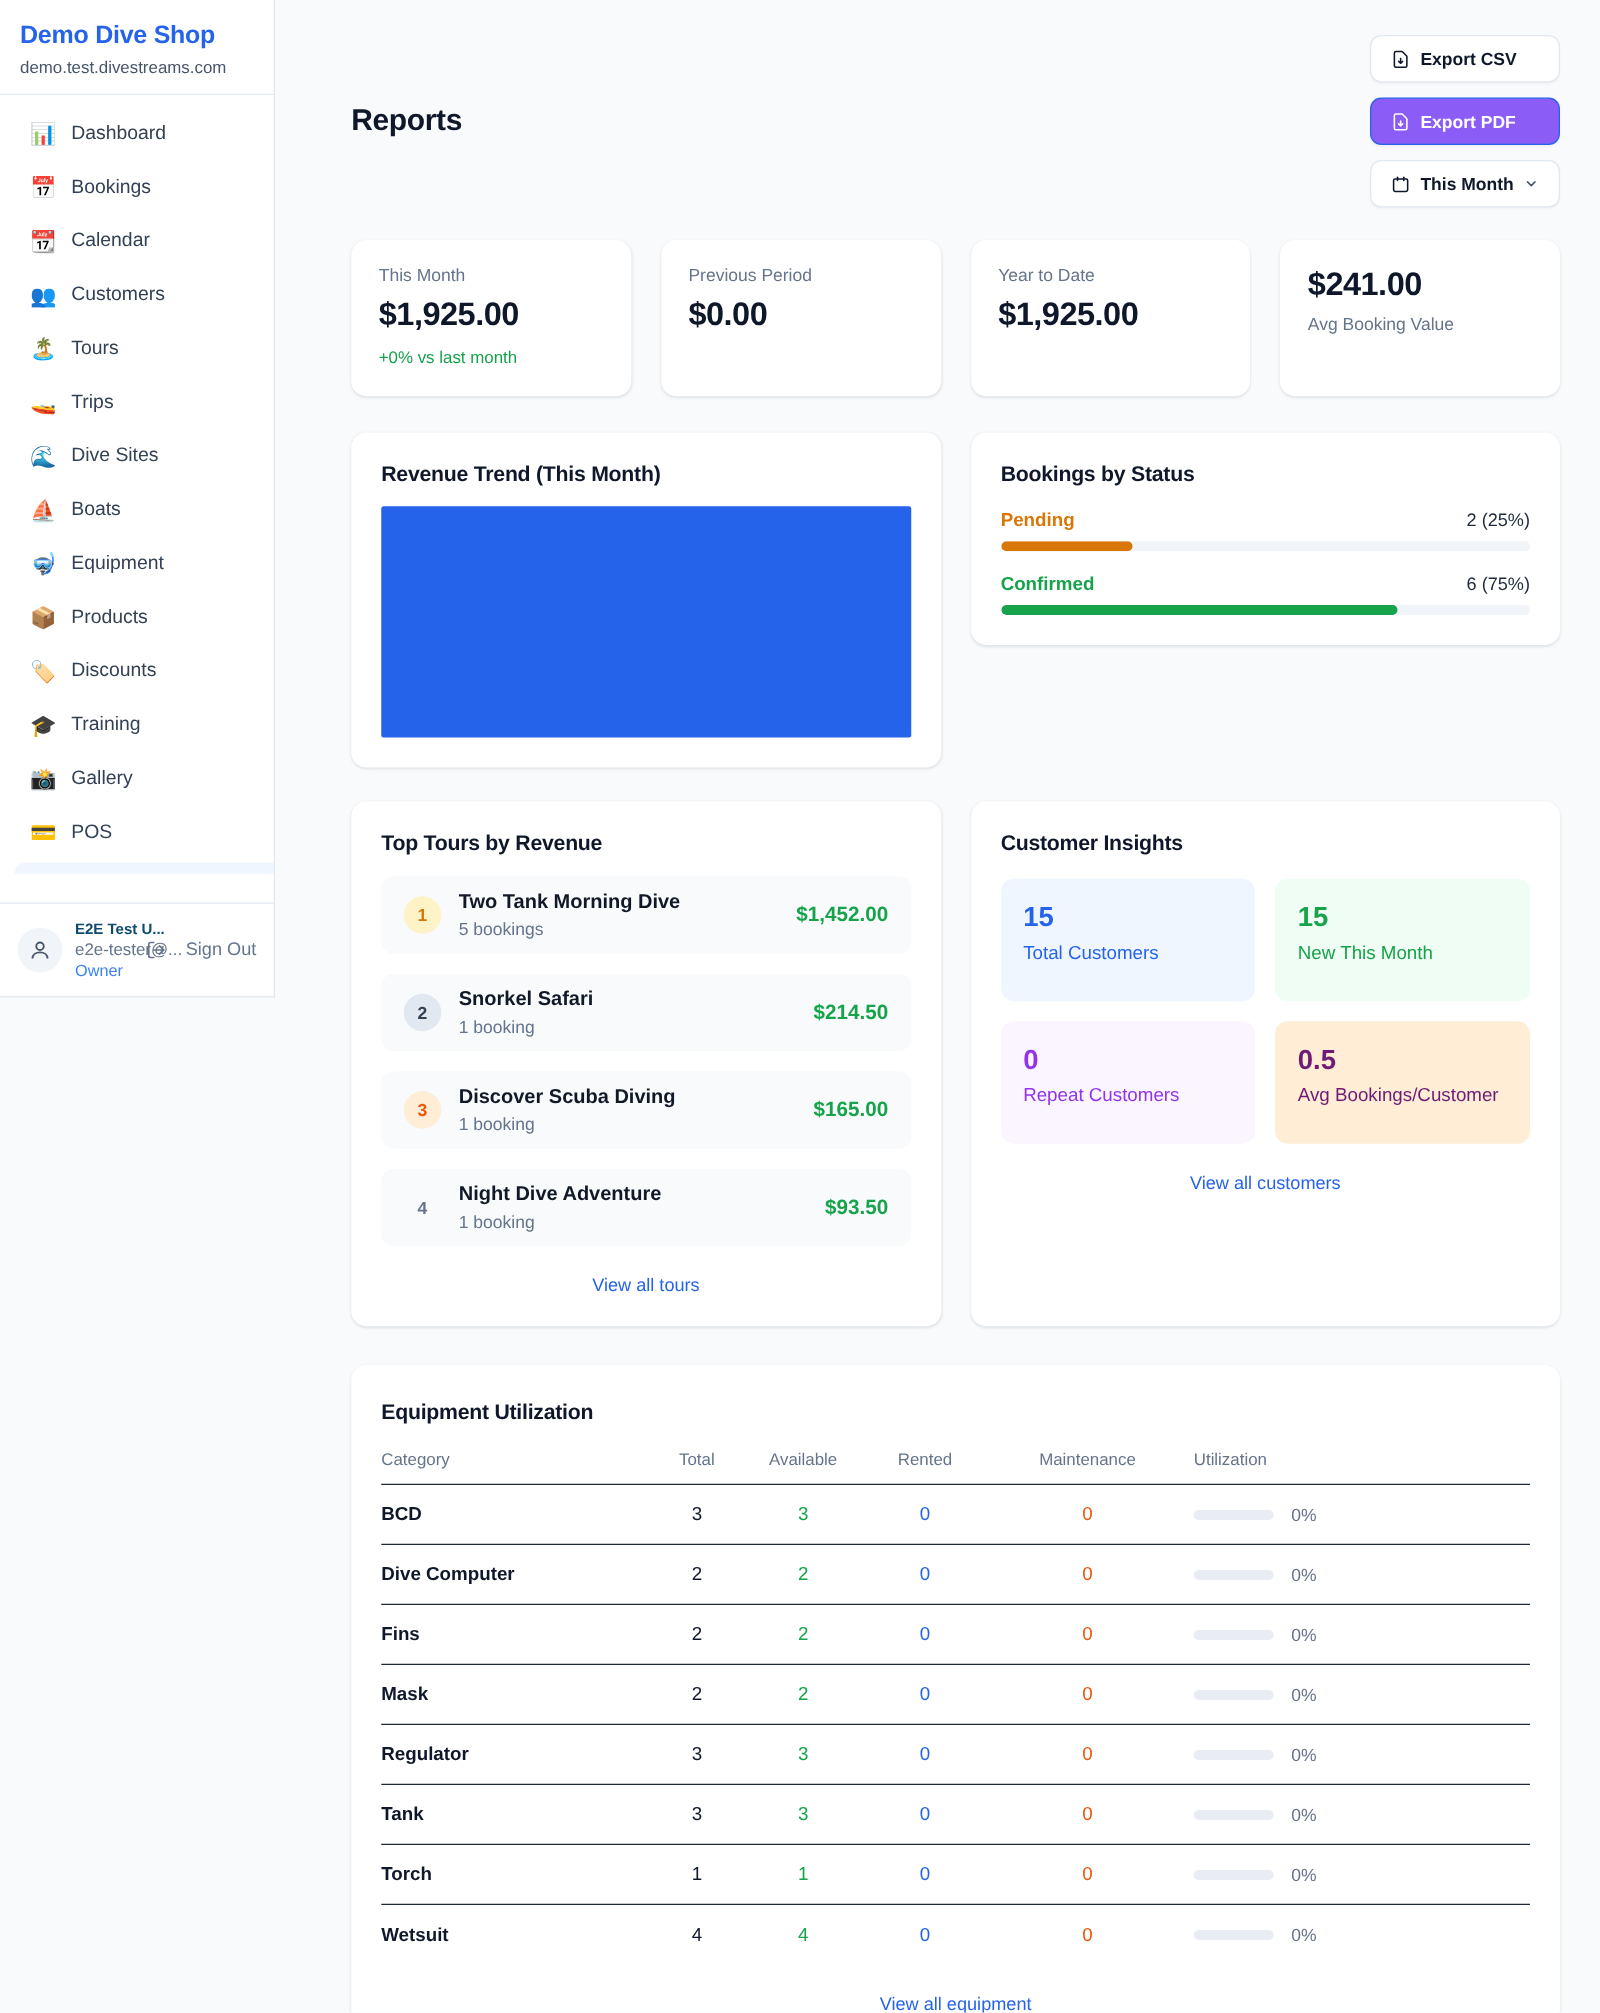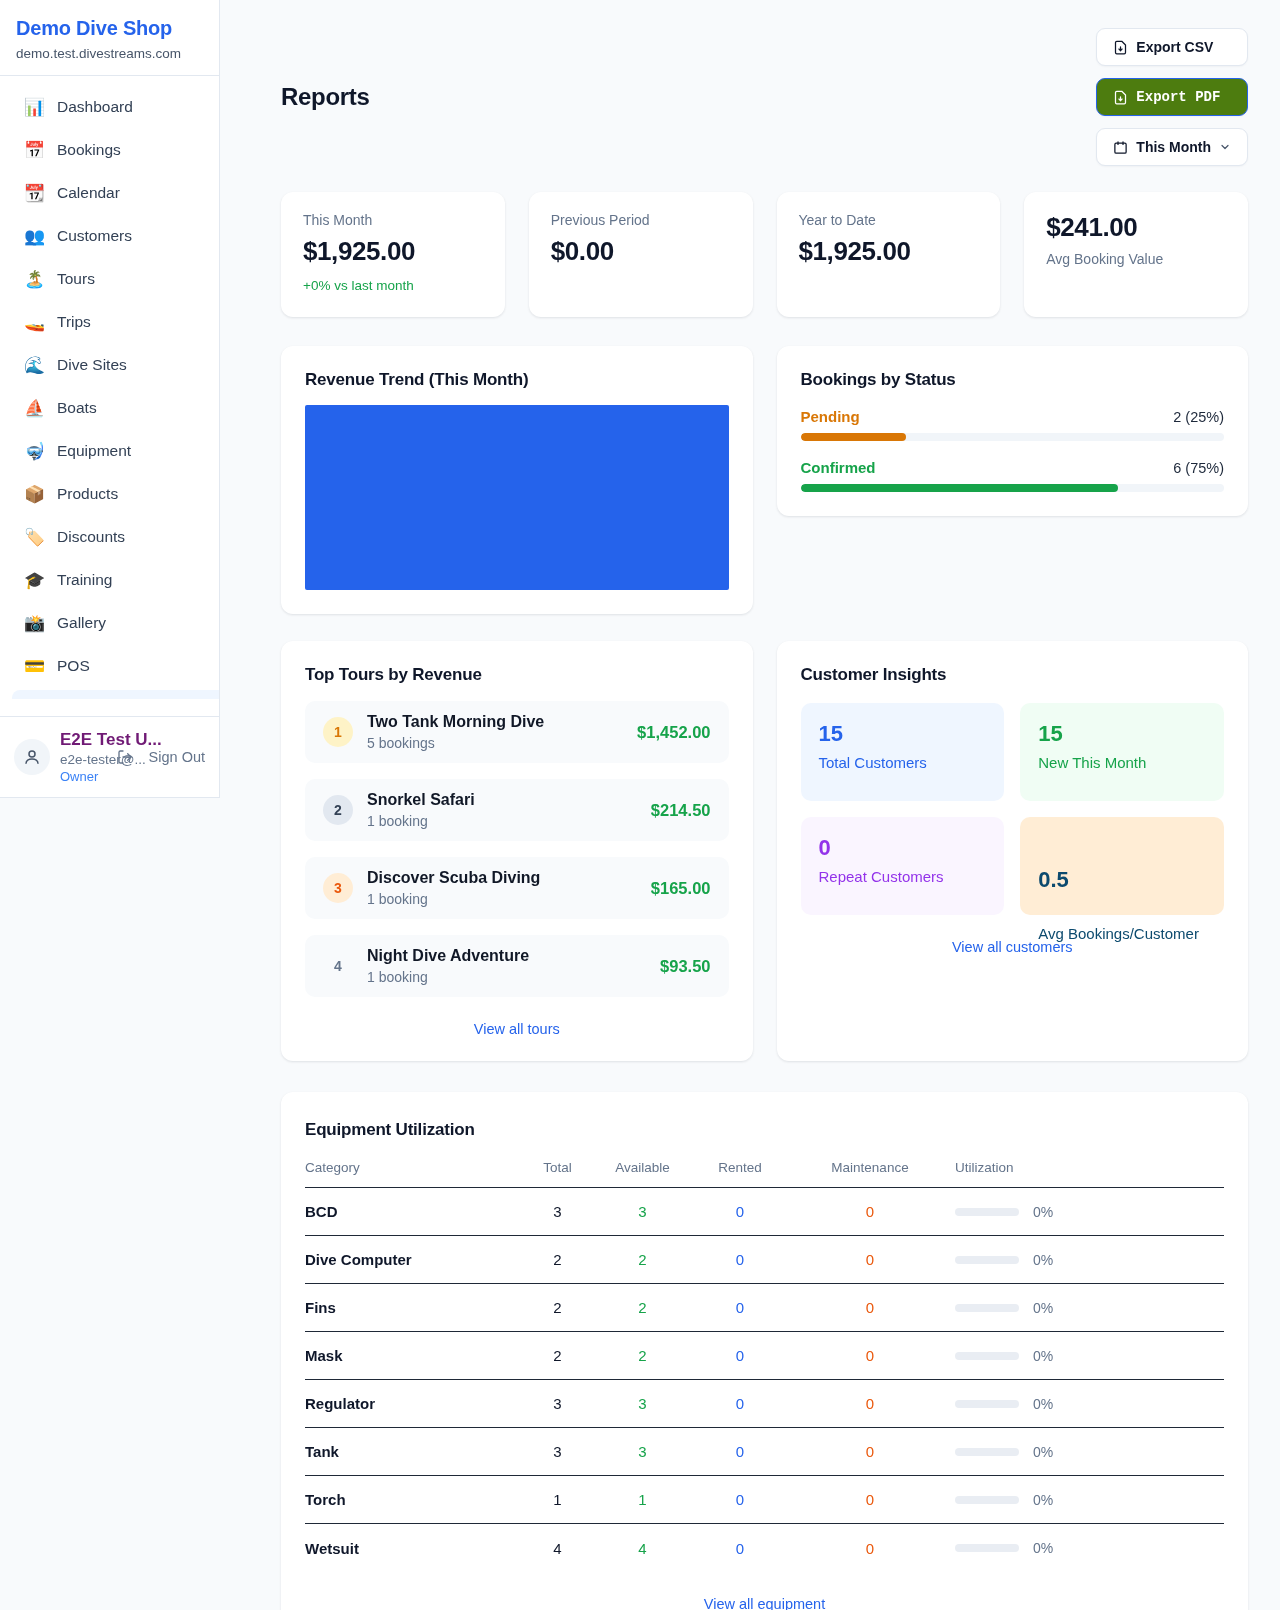--- a/index.html
+++ b/index.html
@@ -38,42 +38,42 @@
   .side-footer {
     border-top:1px solid #e2e8f0;
     padding:13px 14px; display:flex; align-items:center; gap:10px;
   }
   .avatar {
     width:36px; height:36px; border-radius:50%;
     background:#f1f5f9; display:flex; align-items:center; justify-content:center;
     flex:0 0 36px;
   }
   .user-block { min-width:0; flex:1; }
-  .user-name { font-size:17px; font-weight:700; color:#701a75; white-space:nowrap; }
+  .user-name { font-size:12px; font-weight:700; color:#0c4a6e; white-space:nowrap; }
   .user-email { font-size:13.5px; color:#64748b; margin-top:2px; white-space:nowrap; }
   .user-role { font-size:13px; color:#3b82f6; margin-top:2px; }
   .signout {
     display:flex; align-items:center; gap:16px;
     background:none; border:none; color:#64748b; font-size:14.5px;
     font-family:inherit; cursor:pointer; white-space:nowrap;
   }
 
   
   .main { margin-left:250px; padding:28px 32px 40px 31px; }
   .page-head { display:flex; align-items:center; justify-content:space-between; margin-bottom:26px; }
   .page-title { font-size:24px; font-weight:800; letter-spacing:-.3px; }
   .head-actions { display:flex; gap:12px;flex-direction:column; }
   .btn {
     display:flex; align-items:center; gap:8px;
     height:38px; padding:0 16px; border-radius:9px;
     font-size:14px; font-weight:600; font-family:inherit; cursor:pointer;
     background:#fff; border:1px solid #e2e8f0; color:#0f172a;
     box-shadow:0 1px 2px rgba(16,24,40,.04);
   }
-  .btn-primary { background:#4d7c0f; border-color:#2563eb; color:#fff;font-family:Liberation Mono, monospace; }
+  .btn-primary { background:#8b5cf6; border-color:#2563eb; color:#fff; }
   .btn svg { display:block; }
 
   .card {
     background:#fff; border-radius:12px;
     box-shadow:0 1px 3px rgba(16,24,40,.07), 0 1px 2px rgba(16,24,40,.04);
   }
 
   
   .stats { display:grid; grid-template-columns:repeat(4,1fr); gap:24px; margin-bottom:29px; }
   .stat-card { padding:20px 22px; height:125px; }
@@ -131,21 +131,21 @@
   }
 
   
   .tiles { display:grid; grid-template-columns:1fr 1fr; gap:16px; margin-top:18px; }
   .tile { border-radius:10px; padding:18px 18px; height:98px; }
   .tile-value { font-size:22px; font-weight:800; }
   .tile-label { font-size:15px; margin-top:7px; }
   .tile.blue   { background:#eff6ff; } .tile.blue .tile-value, .tile.blue .tile-label { color:#2563eb; }
   .tile.green  { background:#f0fdf4; } .tile.green .tile-value, .tile.green .tile-label { color:#16a34a; }
   .tile.purple { background:#faf5ff; } .tile.purple .tile-value { color:#9333ea; } .tile.purple .tile-label { color:#9333ea; }
-  .tile.orange { background:#ffedd5; } .tile.orange .tile-value, .tile.orange .tile-label { color:#0c4a6e;margin-top:32px; }
+  .tile.orange { background:#ffedd5; } .tile.orange .tile-value, .tile.orange .tile-label { color:#701a75; }
 
   
   .eq-card { padding:28px 24px 22px 24px; }
   .eq-grid { display:grid; grid-template-columns:215px 75px 95px 100px 160px 1fr; align-items:center; }
   .eq-head { margin-top:20px; padding-bottom:12px; border-bottom:1px solid #1f2937; }
   .eq-head .h { font-size:13.5px; color:#64748b; }
   .eq-row { height:48px; border-bottom:1px solid #1f2937; }
   .eq-row:last-of-type { border-bottom:none; }
   .cell-cat { font-size:15px; font-weight:600; color:#0f172a; }
   .c { text-align:center; font-size:15px; }

